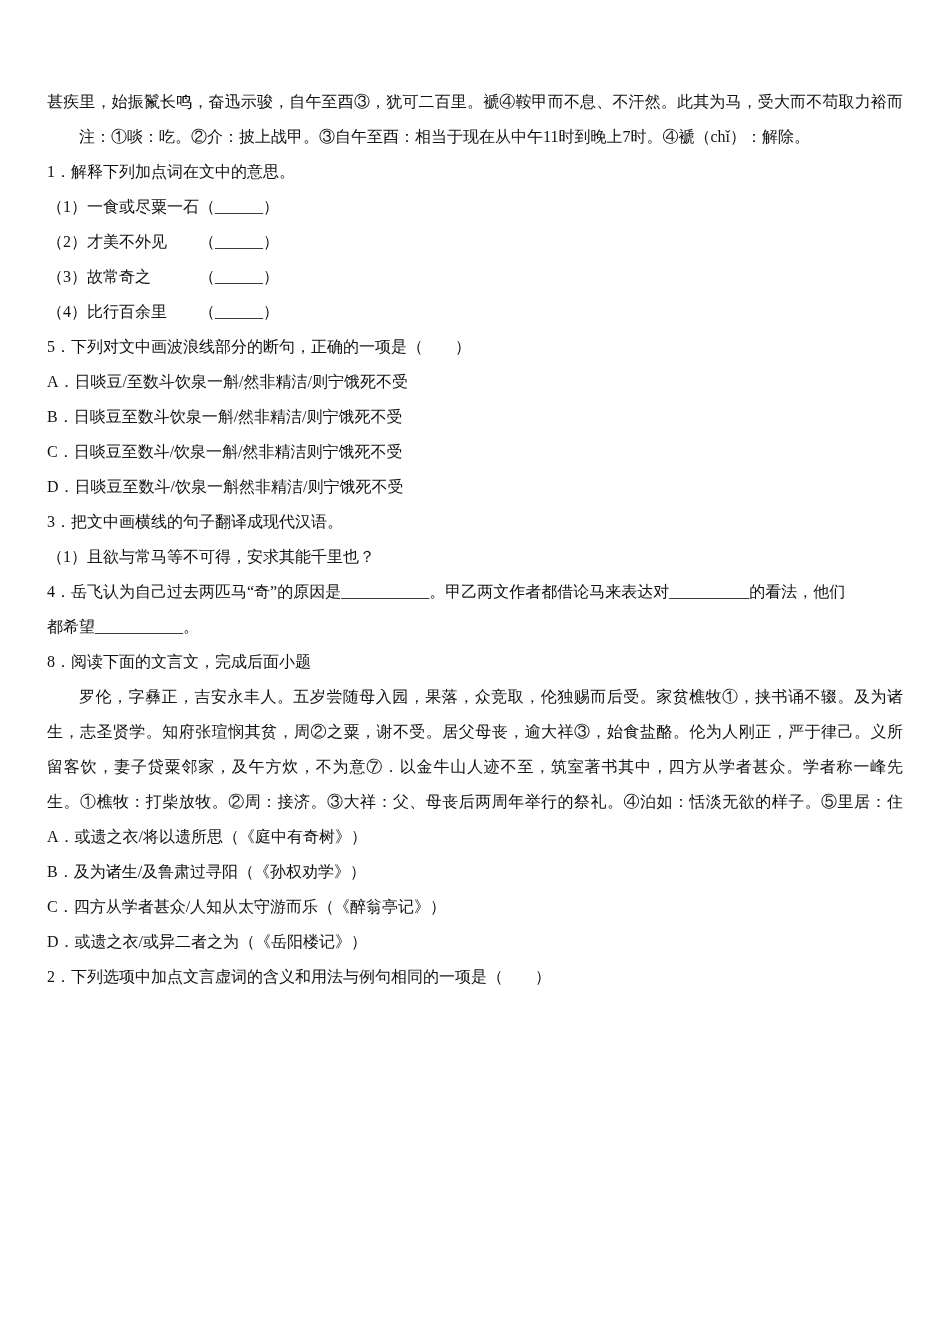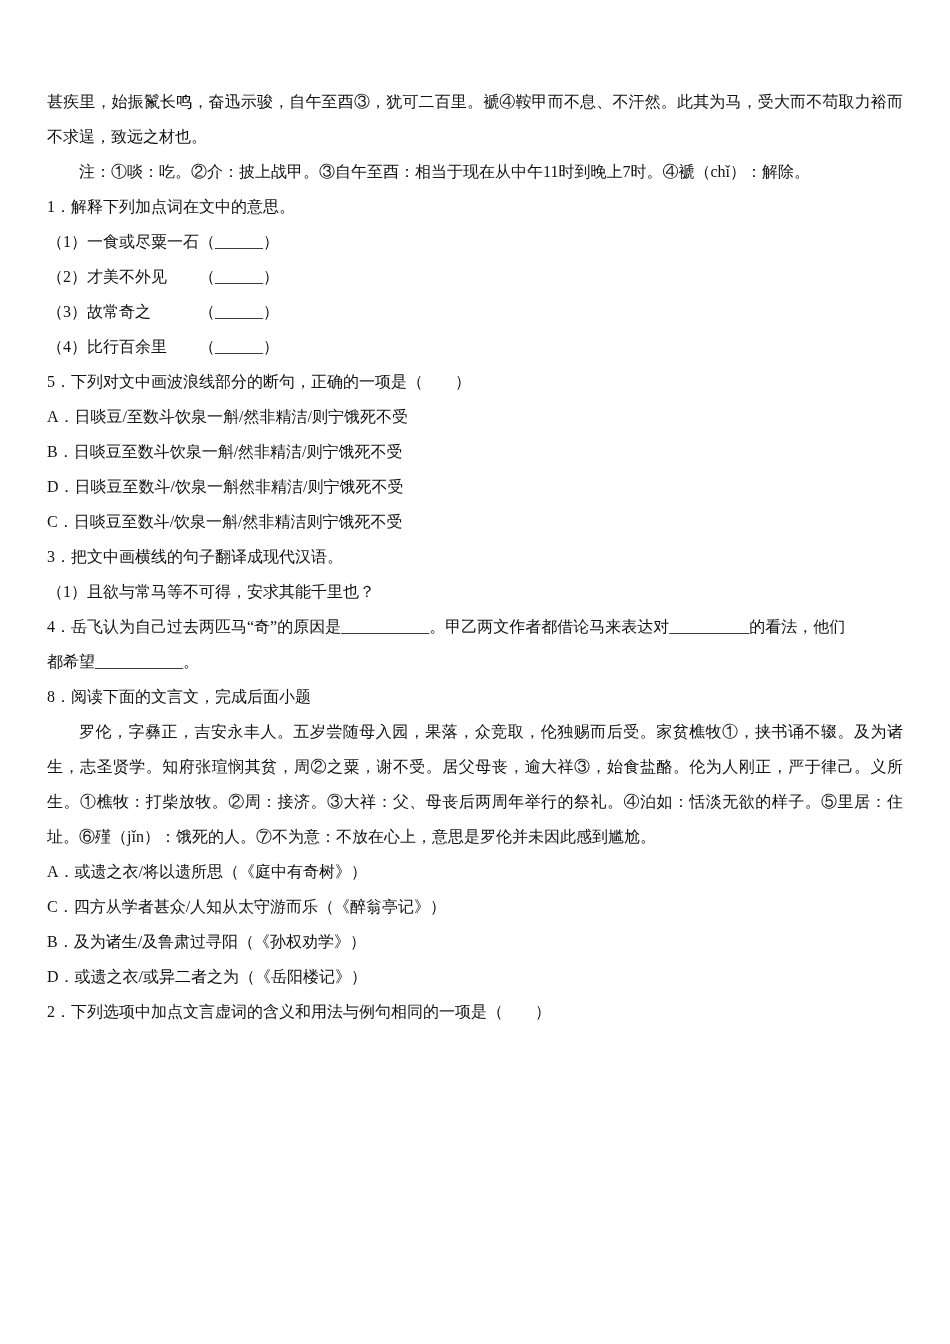--- a/index.html
+++ b/index.html
@@ -33,40 +33,39 @@
   .line.indent {
     text-indent: 2em;
   }
 </style>
 </head>
 <body>
 
 <div class="page">
   <div id="doc" style="color: rgb(17, 17, 17);">
       <div class="line spread">甚疾里，始振鬣长鸣，奋迅示骏，自午至酉③，犹可二百里。褫④鞍甲而不息、不汗然。此其为马，受大而不苟取力裕而</div>
-      <div class="line normal">不求逞，致远之材也。</div>
       <div class="line indent">注：①啖：吃。②介：披上战甲。③自午至酉：相当于现在从中午11时到晚上7时。④褫（chǐ）：解除。</div>
       <div class="line normal">1．解释下列加点词在文中的意思。</div>
       <div class="line normal">（1）一食或尽粟一石（______）</div>
       <div class="line normal">（2）才美不外见　　（______）</div>
       <div class="line normal">（3）故常奇之　　　（______）</div>
       <div class="line normal">（4）比行百余里　　（______）</div>
       <div class="line normal">5．下列对文中画波浪线部分的断句，正确的一项是（　　）</div>
       <div class="line normal">A．日啖豆/至数斗饮泉一斛/然非精洁/则宁饿死不受</div>
       <div class="line normal">B．日啖豆至数斗饮泉一斛/然非精洁/则宁饿死不受</div>
+      <div class="line normal">C．日啖豆至数斗/饮泉一斛/然非精洁则宁饿死不受</div>
       <div class="line normal">D．日啖豆至数斗/饮泉一斛然非精洁/则宁饿死不受</div>
-      <div class="line normal">C．日啖豆至数斗/饮泉一斛/然非精洁则宁饿死不受</div>
       <div class="line normal">3．把文中画横线的句子翻译成现代汉语。</div>
       <div class="line normal">（1）且欲与常马等不可得，安求其能千里也？</div>
       <div class="line normal">4．岳飞认为自己过去两匹马“奇”的原因是___________。甲乙两文作者都借论马来表达对__________的看法，他们</div>
       <div class="line normal">都希望___________。</div>
       <div class="line normal">8．阅读下面的文言文，完成后面小题</div>
       <div class="line spread-indent">罗伦，字彝正，吉安永丰人。五岁尝随母入园，果落，众竞取，伦独赐而后受。家贫樵牧①，挟书诵不辍。及为诸</div>
       <div class="line spread">生，志圣贤学。知府张瑄悯其贫，周②之粟，谢不受。居父母丧，逾大祥③，始食盐酪。伦为人刚正，严于律己。义所</div>
+      <div class="line spread">留客饮，妻子贷粟邻家，及午方炊，不为意⑦．以金牛山人迹不至，筑室著书其中，四方从学者甚众。学者称一峰先</div>
       <div class="line spread">生。①樵牧：打柴放牧。②周：接济。③大祥：父、母丧后两周年举行的祭礼。④泊如：恬淡无欲的样子。⑤里居：住</div>
-      <div class="line normal">址。⑥殣（jǐn）：饿死的人。⑦不为意：不放在心上，意思是罗伦并未因此感到尴尬。</div>
       <div class="line normal">A．或遗之衣/将以遗所思（《庭中有奇树》）</div>
+      <div class="line normal">B．及为诸生/及鲁肃过寻阳（《孙权劝学》）</div>
       <div class="line normal">C．四方从学者甚众/人知从太守游而乐（《醉翁亭记》）</div>
-      <div class="line normal">B．及为诸生/及鲁肃过寻阳（《孙权劝学》）</div>
       <div class="line normal">D．或遗之衣/或异二者之为（《岳阳楼记》）</div>
       <div class="line normal">2．下列选项中加点文言虚词的含义和用法与例句相同的一项是（　　）</div>
     </div>
 </div>
 
 </body></html>

